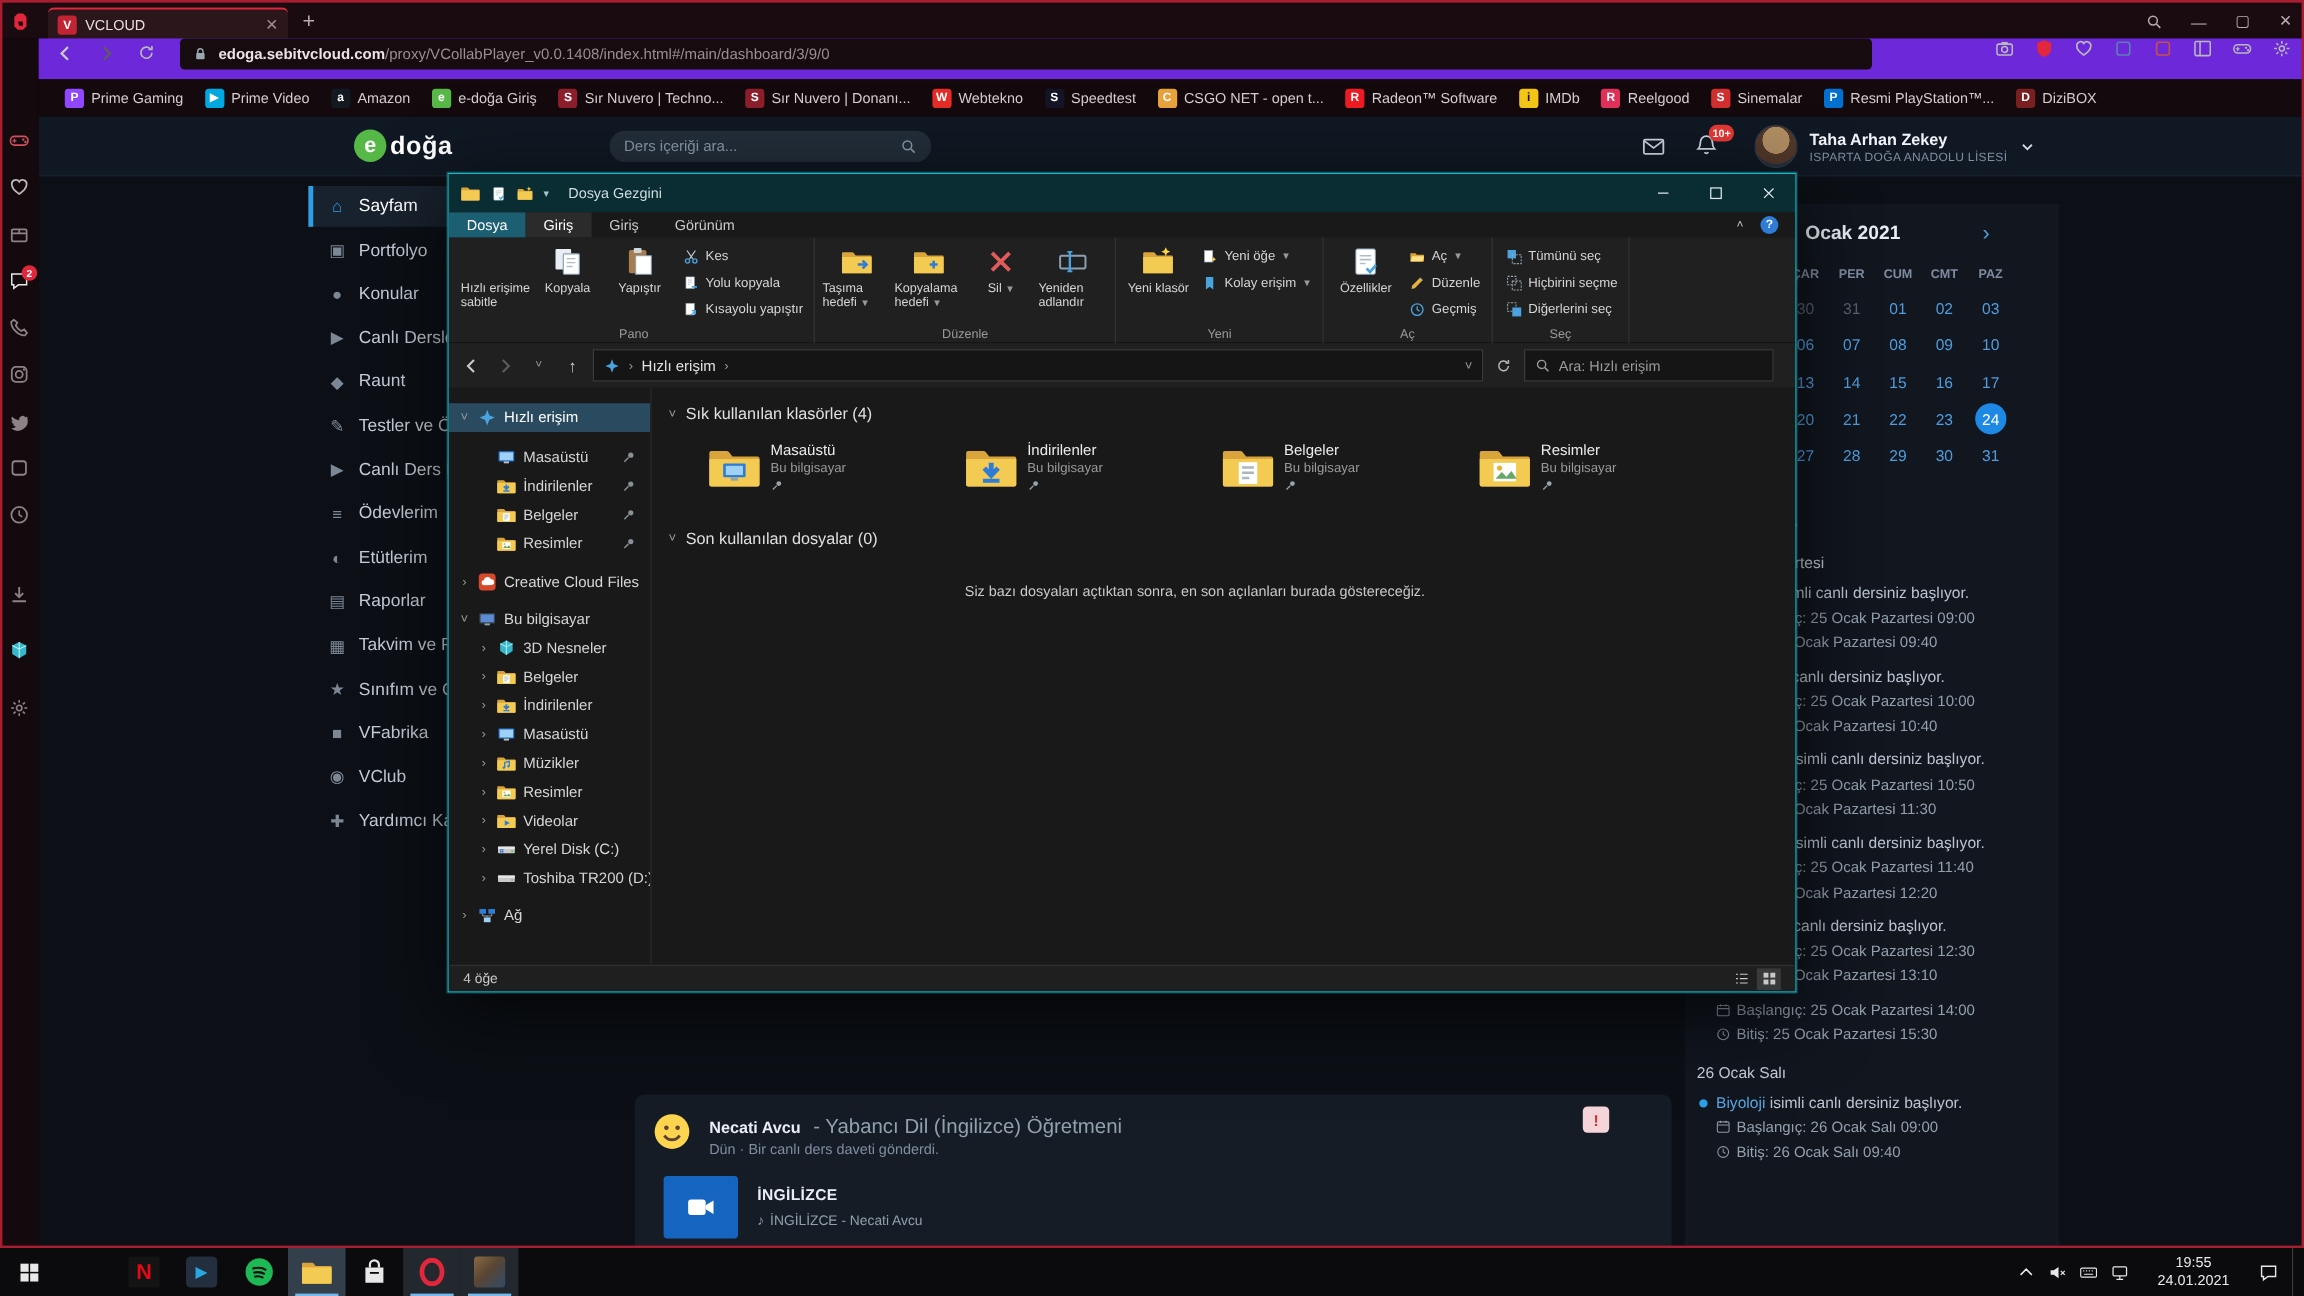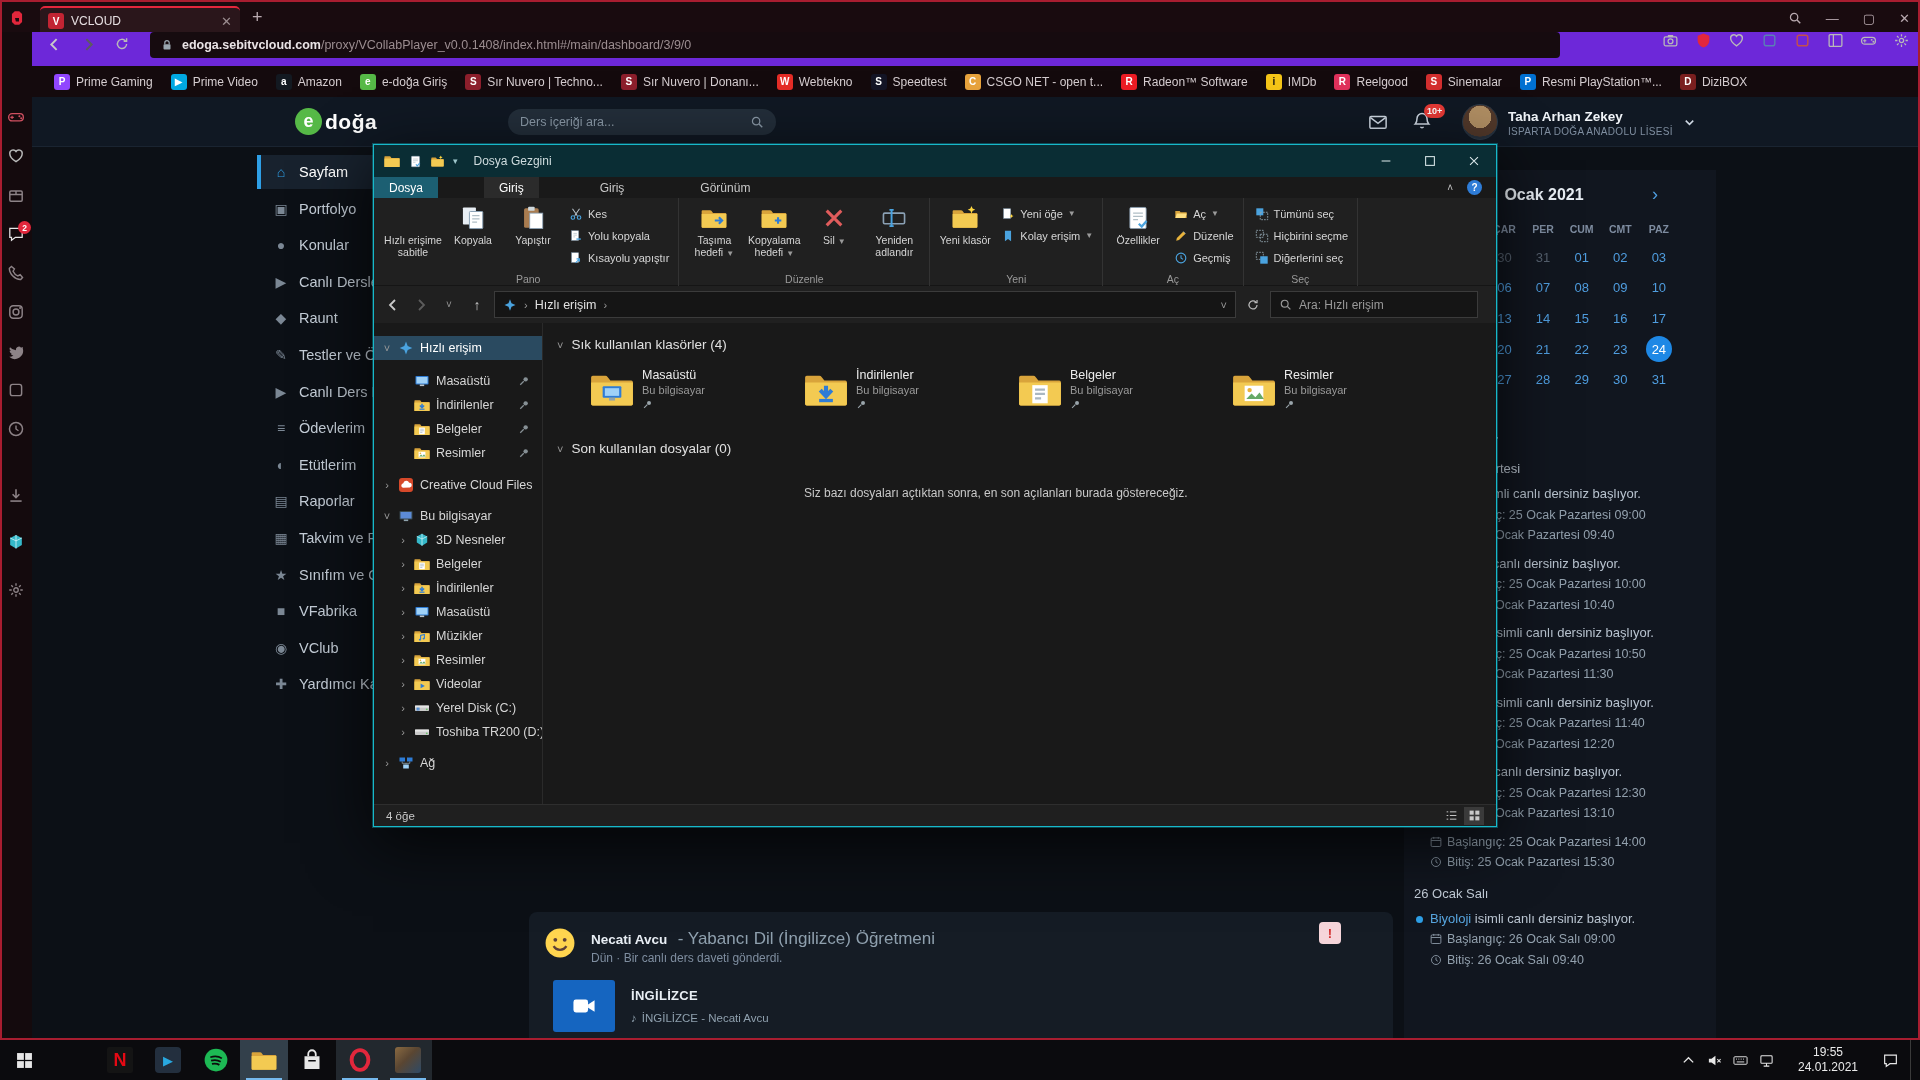--- a/index.html
+++ b/index.html
@@ -107,21 +107,21 @@
 .ex-tab{height:21px;padding:0 15px;display:flex;align-items:center;font-size:12px;color:#c9c9c9}
 .ex-tab.file{background:#1c5f72;color:#fff}
 .ex-tab.active{background:#2b2b2b;color:#fff}
 #ex-tabs-right{margin-left:auto;display:flex;align-items:center;gap:14px;padding-right:14px}
 #ex-help{width:15px;height:15px;border-radius:50%;background:#2e7cd6;color:#fff;font-size:10px;font-weight:bold;display:flex;align-items:center;justify-content:center}
 #ex-ribbon{position:absolute;left:0;top:53px;width:100%;height:88px;background:#202020;border-bottom:1px solid #151515;display:flex;padding-left:4px}
 .rgroup{position:relative;height:88px;border-right:1px solid #333;display:flex;align-items:flex-start;padding:3px 6px 16px 6px;gap:2px}
 .rg-label{position:absolute;left:0;bottom:1px;width:100%;text-align:center;font-size:10.5px;color:#9a9a9a}
 .rlarge{width:58px;min-height:64px;display:flex;flex-direction:column;align-items:center;padding-top:3px}
 .rlarge .ric{height:28px;display:flex;align-items:center}
-.rlarge .rlb{font-size:10.5px;line-height:12px;color:#d5d5d5;text-align:center;margin-top:2px}
+.rlarge .rlb{font-size:10.5px;line-height:12px;color:#d5d5d5;text-align:left;margin-top:2px}
 .rcol{display:flex;flex-direction:column;gap:1px;margin-left:2px;padding-top:2px}
 .rsmall{display:flex;align-items:center;gap:5px;height:21px;font-size:11px;color:#d5d5d5;white-space:nowrap;padding:0 3px}
 .dd{color:#9a9a9a;font-size:8px}
 #ex-addr{position:absolute;left:0;top:141px;width:100%;height:37px;background:#202020;display:flex;align-items:center;padding:0 8px;gap:6px}
 .ax{width:22px;height:24px;display:flex;align-items:center;justify-content:center}
 #ex-crumb{width:742px;height:27px;background:#151515;border:1px solid #3b3b3b;display:flex;align-items:center;gap:7px;padding:0 8px;font-size:12.5px;color:#e0e0e0}
 .crumb-sep{color:#9a9a9a;font-size:11px}
 #ex-crumb .spacer{flex:1}
 #ex-search{width:208px;height:27px;background:#151515;border:1px solid #3b3b3b;display:flex;align-items:center;gap:7px;padding:0 8px}
 #ex-search input{width:160px;font-size:12px;color:#ccc}
@@ -785,21 +785,21 @@
             </svg>
           </span>
         <span class="ex-wbtn" id="exw-close">
             <svg width="14" height="14" viewBox="0 0 16 16">
               <path d="M3.5 3.5l9 9M12.5 3.5l-9 9" stroke="#dbe7e9" stroke-width="1.2"></path>
             </svg>
           </span>
       </div>
     </div>
     <div id="ex-tabs">
-      <div id="ex-tabs-items" style="display: flex; gap: 46px;">
+      <div id="ex-tabs-items" style="display: flex;">
           <div class="ex-tab file">Dosya</div>
           <div class="ex-tab active">Giriş</div>
           <div class="ex-tab">Giriş</div>
           <div class="ex-tab">Görünüm</div>
         </div>
       <div id="ex-tabs-right">
         <span style="color:#c9c9c9;font-size:10px">˄</span>
         <span id="ex-help">?</span>
       </div>
     </div>

